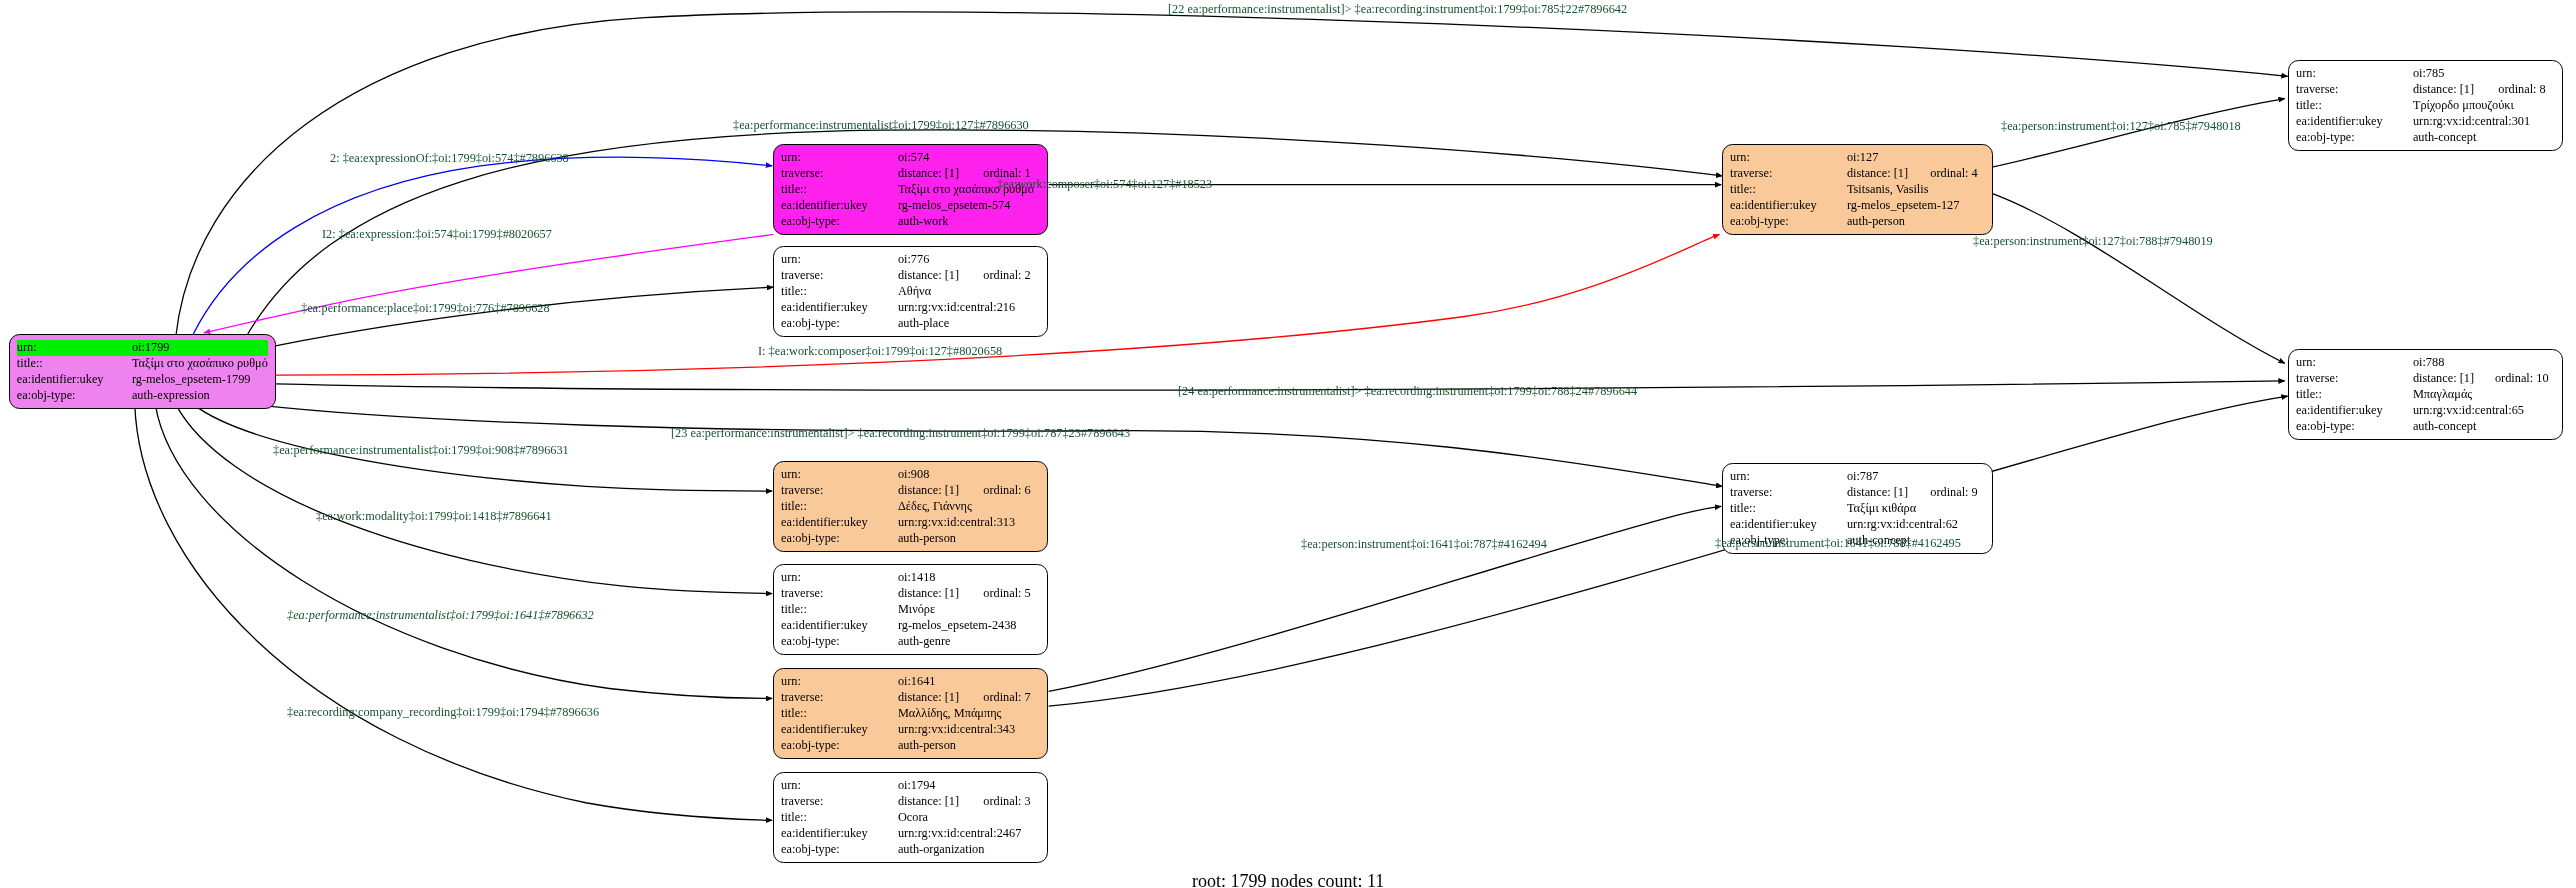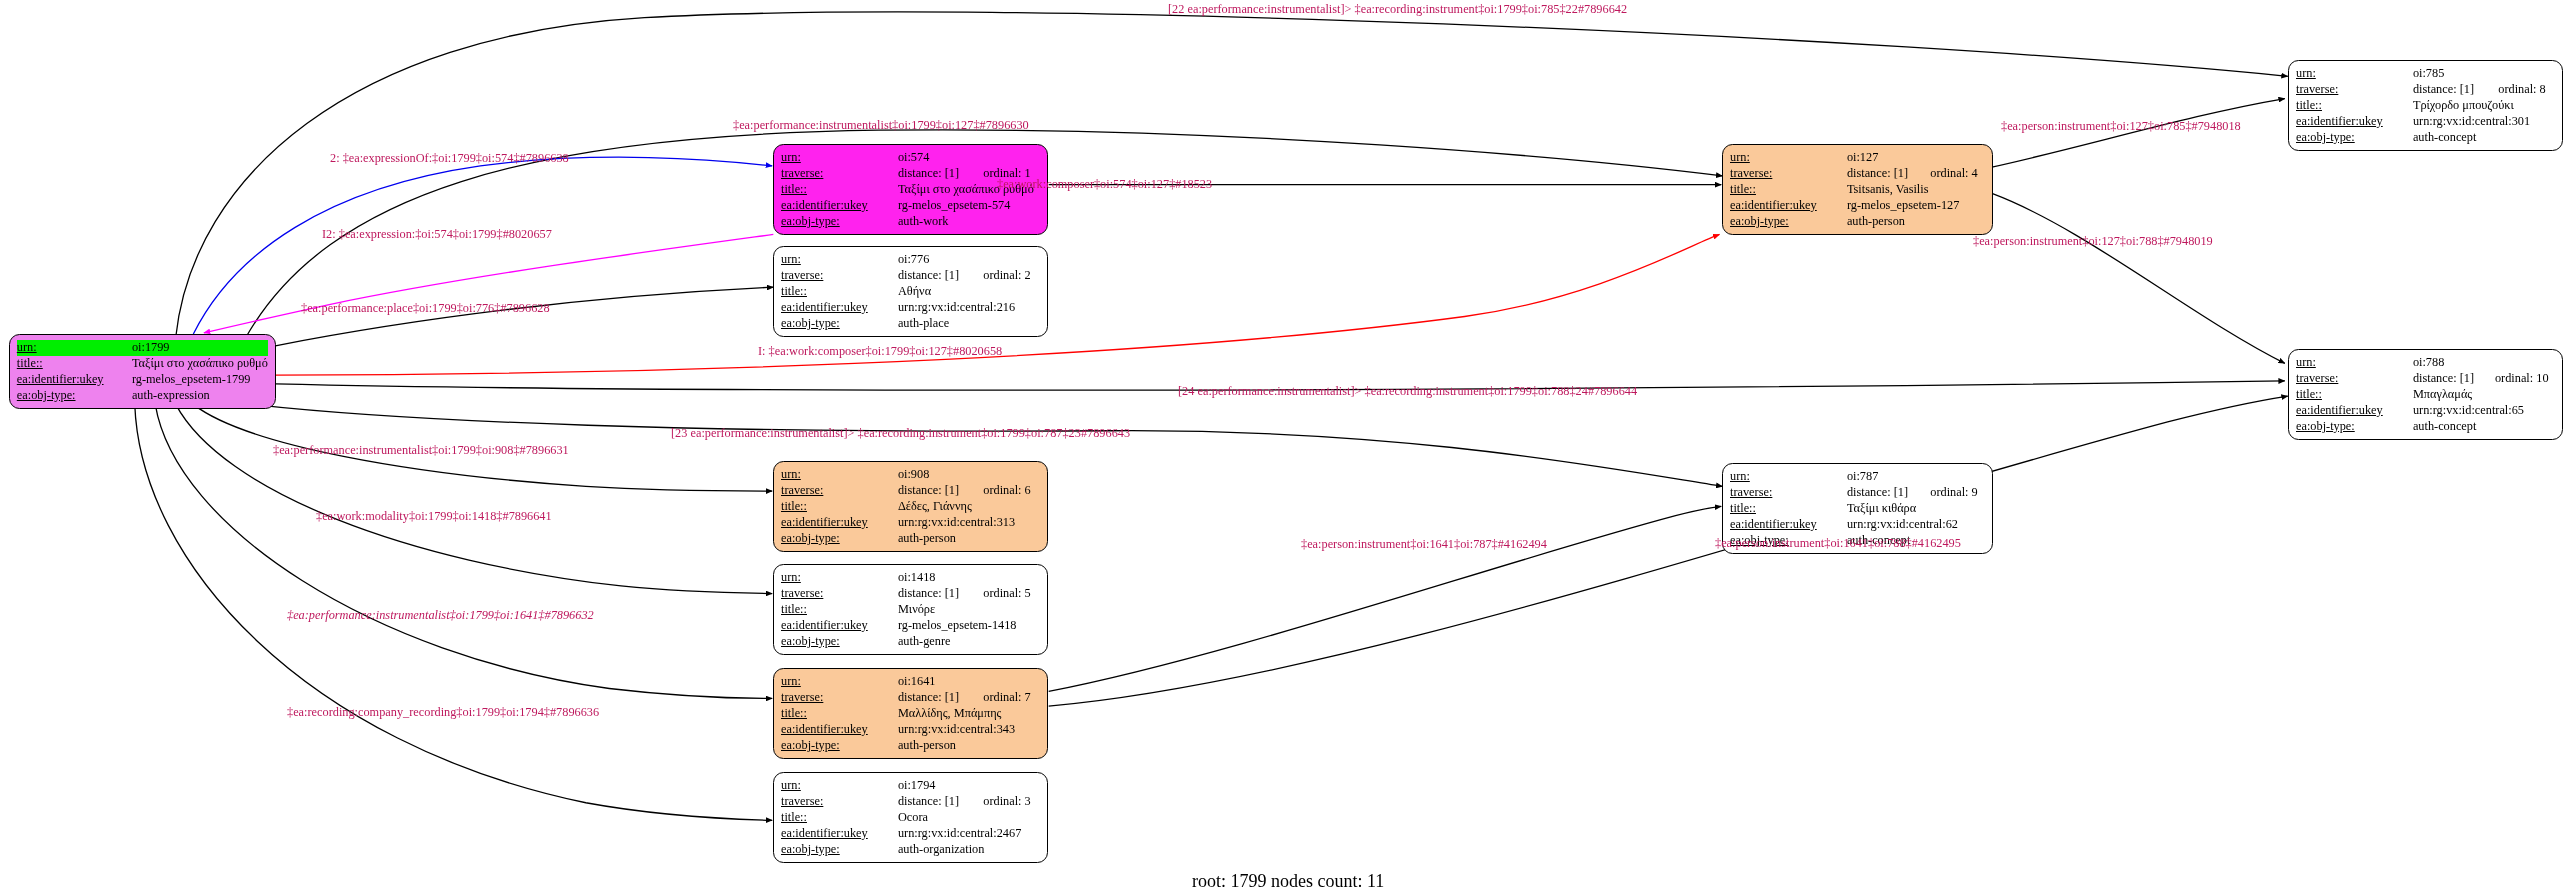--- a/index.html
+++ b/index.html
@@ -37,32 +37,32 @@
     width: 100%;
   }
   .node td {
     font-size: 12.3px;
     line-height: 1.30;
     white-space: nowrap;
     padding: 0 0 0 0;
     vertical-align: top;
     color: #000000;
   }
-  td.k { width: 111px; padding-right: 5.9px; text-decoration: underline; }
+  td.k { width: 111px; padding-right: 5.9px; }
   td.v { width: auto; }
   td.v2 { padding-left: 15.2px; }
   .node.magenta { background: #ff22ee; }
   .node.violet  { background: #ee82ee; }
   .node.orange  { background: #fac99a; }
   .node.plain   { background: #ffffff; }
   .hl-urn-key, .hl-urn-val { background: #00ee00; }
   .edge-label {
     position: absolute;
     font-size: 12.3px;
-    color: #be185d;
+    color: #14532d;
     white-space: nowrap;
     font-family: "Liberation Serif", "DejaVu Serif", serif;
   }
   .footer {
     position: absolute;
     font-size: 18px;
     color: #000000;
     white-space: nowrap;
   }
 </style>
@@ -333,21 +333,21 @@
         <td class="k">traverse:</td>
         <td class="v">distance: [1]</td>
         <td class="v2">ordinal: 5</td>
       </tr>
       <tr>
         <td class="k">title::</td>
         <td class="v" colspan="2">Μινόρε</td>
       </tr>
       <tr>
         <td class="k">ea:identifier:ukey</td>
-        <td class="v" colspan="2">rg-melos_epsetem-1418</td>
+        <td class="v" colspan="2">rg-melos_epsetem-2438</td>
       </tr>
       <tr>
         <td class="k">ea:obj-type:</td>
         <td class="v" colspan="2">auth-genre</td>
       </tr>
     </tbody>
       </table>
   </div>
 
   <div class="node orange" style="left:773px; top:668px; width:275px;">

